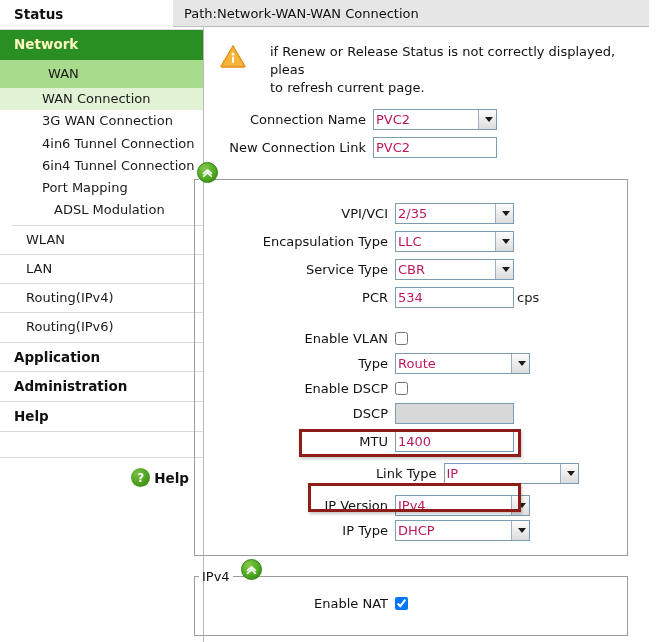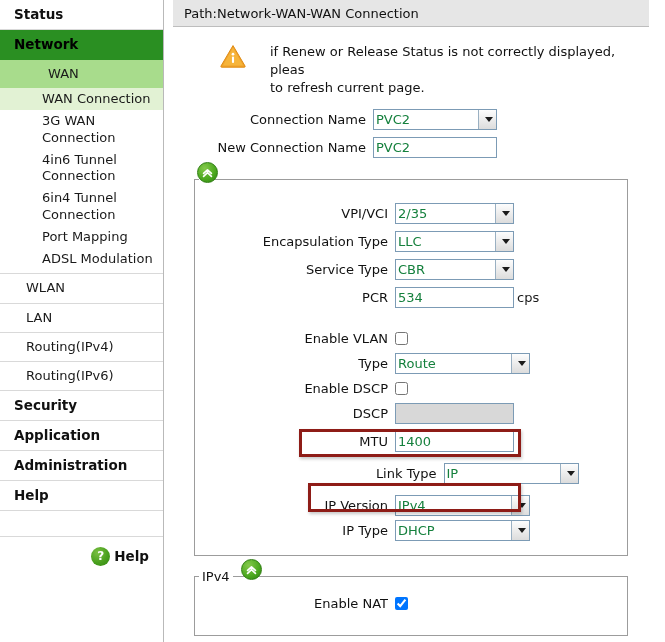--- a/index.html
+++ b/index.html
@@ -10,44 +10,44 @@
     background: #ffffff;
     font-family: "DejaVu Sans", sans-serif;
     font-size: 13px;
     color: #1a1a1a;
   }
   #app { position: relative; width: 665px; height: 642px; }
 
   
   #sidebar {
     position: absolute; left: 0; top: 0;
-    width: 164px; height: 642px;
+    width: 204px; height: 642px;
     background: #ffffff;
     border-right: 1px solid #b9b9b9;
   }
   .nav-item {
     border-bottom: 1px solid #d9d9d9;
     line-height: 1.25;
     padding: 6px 4px 6px 14px;
     white-space: nowrap;
   }
   .nav-top { font-weight: bold; font-size: 13.5px; color: #111; }
   .nav-top.active {
-    background: #2a8f22; color: #000000;
+    background: #2a8f22; color: #fef9c3;
     border-bottom: 1px solid #2a8f22;
   }
   .nav-sub { padding-left: 26px; font-size: 13px; }
   .nav-sub.active-mid { background: #a8dc8c; }
   .nav-sub2 {
     padding-left: 42px; font-size: 13px;
     border-bottom: none; white-space: normal;
     padding-top: 3px; padding-bottom: 3px;
   }
   .nav-sub2.active-leaf { background: #e2f2d4; }
-  .nav-group-end { border-bottom: 1px solid #d9d9d9; }
+  .nav-group-end { border-bottom: 1px solid #d9d9d9; margin-left: 12px; }
   .sidebar-spacer { height: 26px; border-bottom: 1px solid #d9d9d9; }
   #help-row {
     display: flex; align-items: center; justify-content: flex-end;
     gap: 4px; padding: 10px 14px 0 0;
   }
   .help-circle {
     width: 19px; height: 19px; border-radius: 50%;
     background: radial-gradient(circle at 35% 30%, #7bc043 0%, #4aa01e 55%, #2f8510 100%);
     color: #fff; font-weight: bold; font-size: 12px;
     display: flex; align-items: center; justify-content: center;
@@ -76,21 +76,21 @@
   
   .frow { display: flex; align-items: center; margin-top: 7px; }
   .flabel {
     width: 200px; text-align: right; padding-right: 7px;
     font-size: 13px; color: #111;
   }
   .unit { padding-left: 3px; font-size: 13px; }
 
   select.ui, input.ui {
     font-family: "DejaVu Sans", sans-serif; font-size: 13px;
-    color: #15803d; background: #ffffff;
+    color: #be185d; background: #ffffff;
     border: 1px solid #7c9bb5; height: 21px; padding: 0 2px;
     outline: none;
   }
   select.ui {
     -webkit-appearance: none; appearance: none;
     padding-right: 20px; background-image: none;
   }
   .selwrap { position: relative; display: inline-block; }
   .selwrap::after {
     content: ""; position: absolute; right: 4px; top: 50%;
@@ -175,23 +175,20 @@
     <div class="nav-item nav-sub">
       <span>LAN</span>
     </div>
     <div class="nav-item nav-sub">
       <span>Routing(IPv4)</span>
     </div>
     <div class="nav-item nav-sub">
       <span>Routing(IPv6)</span>
     </div>
 
-    <div class="nav-item nav-top">
-      <span>Security</span>
-    </div>
     <div class="nav-item nav-top">
       <span>Application</span>
     </div>
     <div class="nav-item nav-top">
       <span>Administration</span>
     </div>
     <div class="nav-item nav-top">
       <span>Help</span>
     </div>
 
@@ -225,21 +222,21 @@
     <div class="frow" style="margin-top:12px;">
       <span class="flabel">Connection Name</span>
       <span class="selwrap">
         <select class="ui" style="width:124px;">
           <option>PVC2</option>
         </select>
       </span>
     </div>
 
     <div class="frow">
-      <span class="flabel">New Connection Name</span>
+      <span class="flabel">New Connection Link</span>
       <input class="ui" style="width: 124px;" value="PVC2">
     </div>
 
     <div style="position:relative; margin:14px 0 0 21px; width:434px;">
       <div class="collapse-btn" style="left:3px; top:-10px;">
         <svg width="13" height="13" viewBox="0 0 13 13">
           <path d="M2.6 7.4 L6.5 3.8 L10.4 7.4" fill="none" stroke="#ffffff" stroke-width="1.7" stroke-linecap="round" stroke-linejoin="round"></path>
           <path d="M2.6 10.3 L6.5 6.7 L10.4 10.3" fill="none" stroke="#ffffff" stroke-width="1.7" stroke-linecap="round" stroke-linejoin="round"></path>
         </svg>
       </div>

